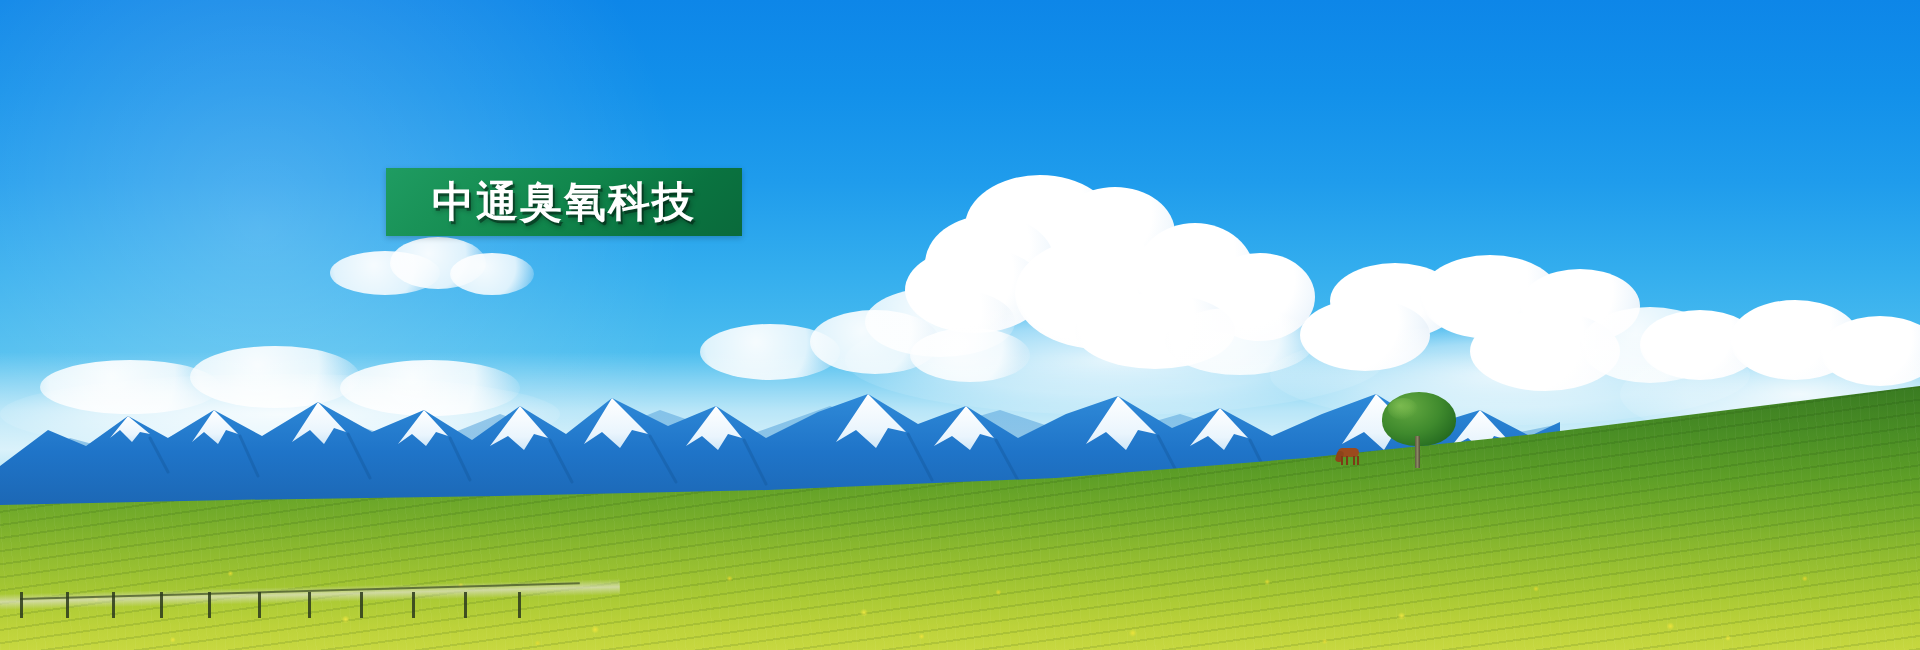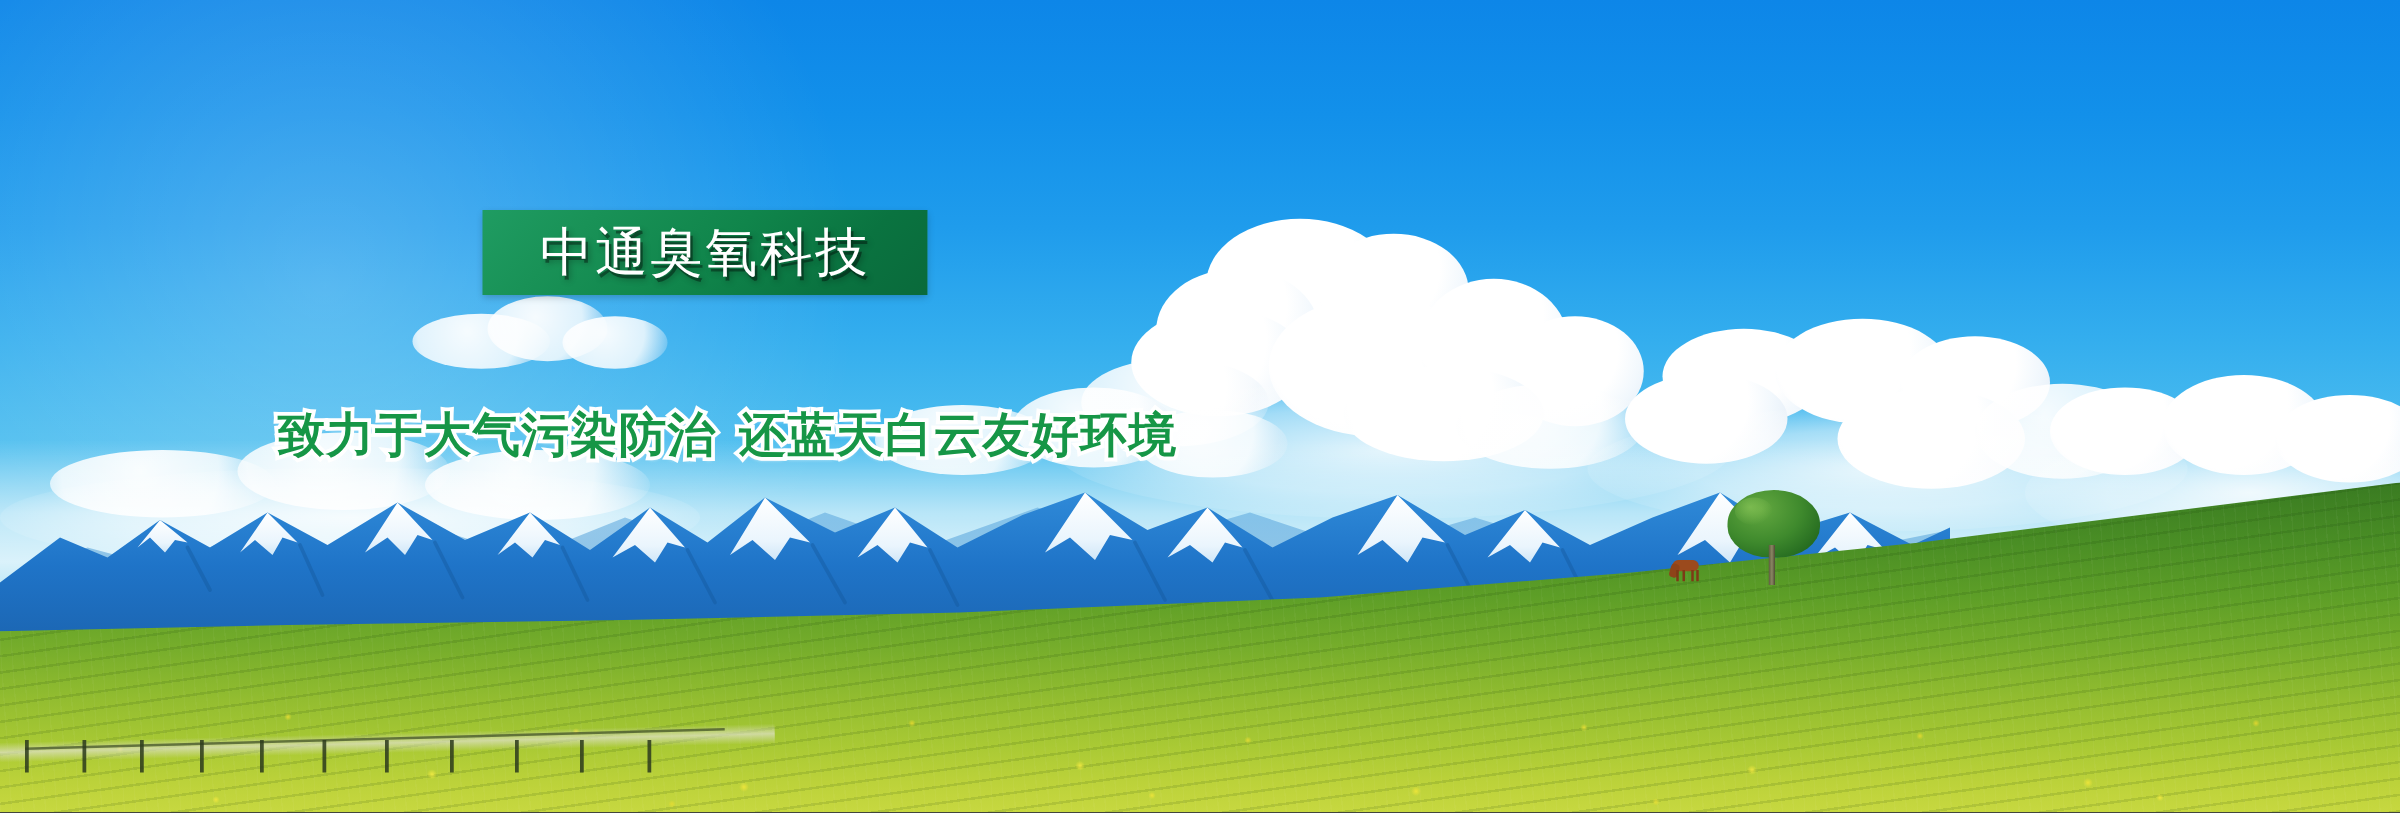--- a/index.html
+++ b/index.html
@@ -154,21 +154,21 @@
   
   .content{position:absolute;left:0;top:0;width:1920px;height:650px;}
 
   .title-badge{
     position:absolute;left:386px;top:168px;width:356px;height:68px;
     background:linear-gradient(135deg,#1f9c62 0%,#199257 22%,#10854b 52%,#0a7340 78%,#0a6a3b 100%);
     box-shadow:0 2px 6px rgba(0,0,0,.20);
     display:flex;align-items:center;justify-content:center;
   }
   .title-badge .title-text{
-    font-size:42px;font-weight:normal;color:#ffffff;letter-spacing:2px;line-height:1;
+    font-size:42px;font-weight:bold;color:#ffffff;letter-spacing:2px;line-height:1;
     text-shadow:2px 3px 0 rgba(0,0,0,.38), 3px 4px 5px rgba(0,0,0,.30);
     white-space:nowrap;
   }
 
   .tagline{
     position:absolute;left:222px;width:760px;
     font-size:38px;font-weight:bold;line-height:1;letter-spacing:1px;
     color:#169646;white-space:nowrap;
     -webkit-text-stroke:6px #ffffff;
     paint-order:stroke fill;
@@ -336,18 +336,15 @@
     <div class="leg" style="left:21px;"></div>
   </div>
 
   <div class="content">
 
     <div class="title-badge">
       <span class="title-text">中通臭氧科技</span>
     </div>
 
 
-    <div class="tagline tagline-2">
-      <span>致力于大气污染防治</span><span class="gap"></span><span>还蓝天白云友好环境</span>
-    </div>
 
   </div>
 </div>
 
 </body></html>

